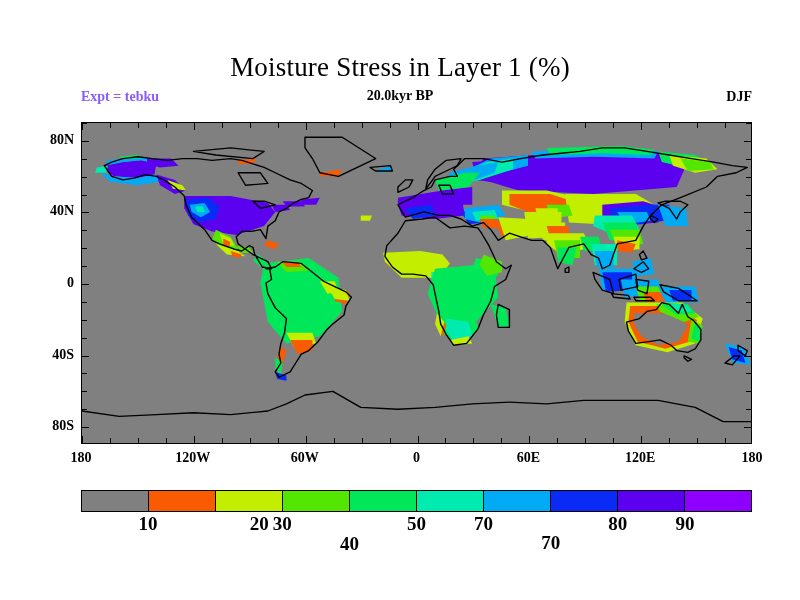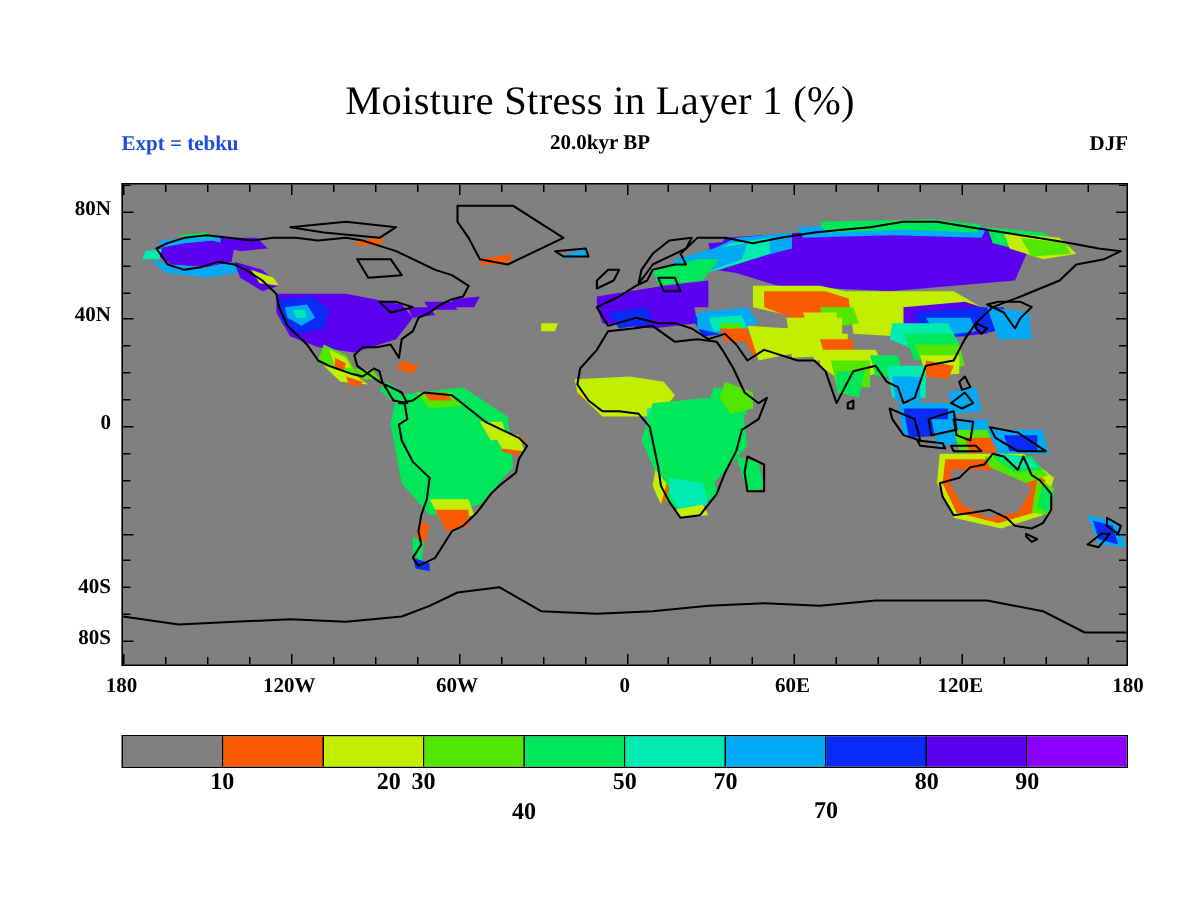--- a/index.html
+++ b/index.html
@@ -13,21 +13,21 @@
   
   #title{
     position:absolute;left:0;top:52px;width:800px;text-align:center;
     font-size:27px;color:#000;letter-spacing:.2px;white-space:nowrap;
   }
   #subtitle{
     position:absolute;left:0;top:88px;width:800px;text-align:center;
     font-size:14px;color:#000;font-weight:bold;white-space:nowrap;
   }
   #expt{
-    position:absolute;left:81px;top:89px;font-size:14px;color:#1d4ed8;
+    position:absolute;left:81px;top:89px;font-size:14px;color:#8b5cf6;
     font-weight:bold;white-space:nowrap;
   }
   #season{
     position:absolute;right:48px;top:89px;font-size:14px;color:#000;
     font-weight:bold;white-space:nowrap;
   }
 
   
   #plot{
     position:absolute;left:81px;top:122px;width:671px;height:322px;
@@ -57,21 +57,21 @@
 
   
   #cbar{
     position:absolute;left:81px;top:490px;width:671px;height:22px;
     border:1px solid #000;box-sizing:border-box;display:flex;
   }
   .cseg{flex:1 1 0;height:100%;border-right:1px solid #000;box-sizing:border-box;}
   .cseg:last-child{border-right:none;}
   #cbarlabels{position:absolute;left:81px;top:513px;width:671px;height:22px;}
   .clab{
-    position:absolute;font-size:16px;font-weight:bold;color:#000;
+    position:absolute;font-size:19px;font-weight:bold;color:#000;
     transform:translateX(-50%);white-space:nowrap;
   }
 </style>
 </head>
 <body>
 
 <div id="figure">
 
   <div id="title">Moisture Stress in Layer 1 (%)</div>
   <div id="subtitle">20.0kyr BP</div>
@@ -333,21 +333,21 @@
       <div class="xlab" style="left: 304.666px;">60W</div>
       <div class="xlab" style="left: 416.5px;">0</div>
       <div class="xlab" style="left: 528.334px;">60E</div>
       <div class="xlab" style="left: 640.166px;">120E</div>
       <div class="xlab" style="left: 752px;">180</div>
     </div>
   <div id="ylabels">
       <div class="ylab" style="top: 139.889px;">80N</div>
       <div class="ylab" style="top: 211.445px;">40N</div>
       <div class="ylab" style="top: 283px;">0</div>
-      <div class="ylab" style="top: 354.555px; margin-top: 37px;">40S</div>
+      <div class="ylab" style="top: 354.555px;">40S</div>
       <div class="ylab" style="top: 426.111px;">80S</div>
     </div>
 
   <div id="cbar">
       <div class="cseg" style="background: rgb(128, 128, 128);"></div>
       <div class="cseg" style="background: rgb(249, 91, 0);"></div>
       <div class="cseg" style="background: rgb(195, 238, 0);"></div>
       <div class="cseg" style="background: rgb(82, 230, 0);"></div>
       <div class="cseg" style="background: rgb(0, 232, 90);"></div>
       <div class="cseg" style="background: rgb(0, 235, 176);"></div>

